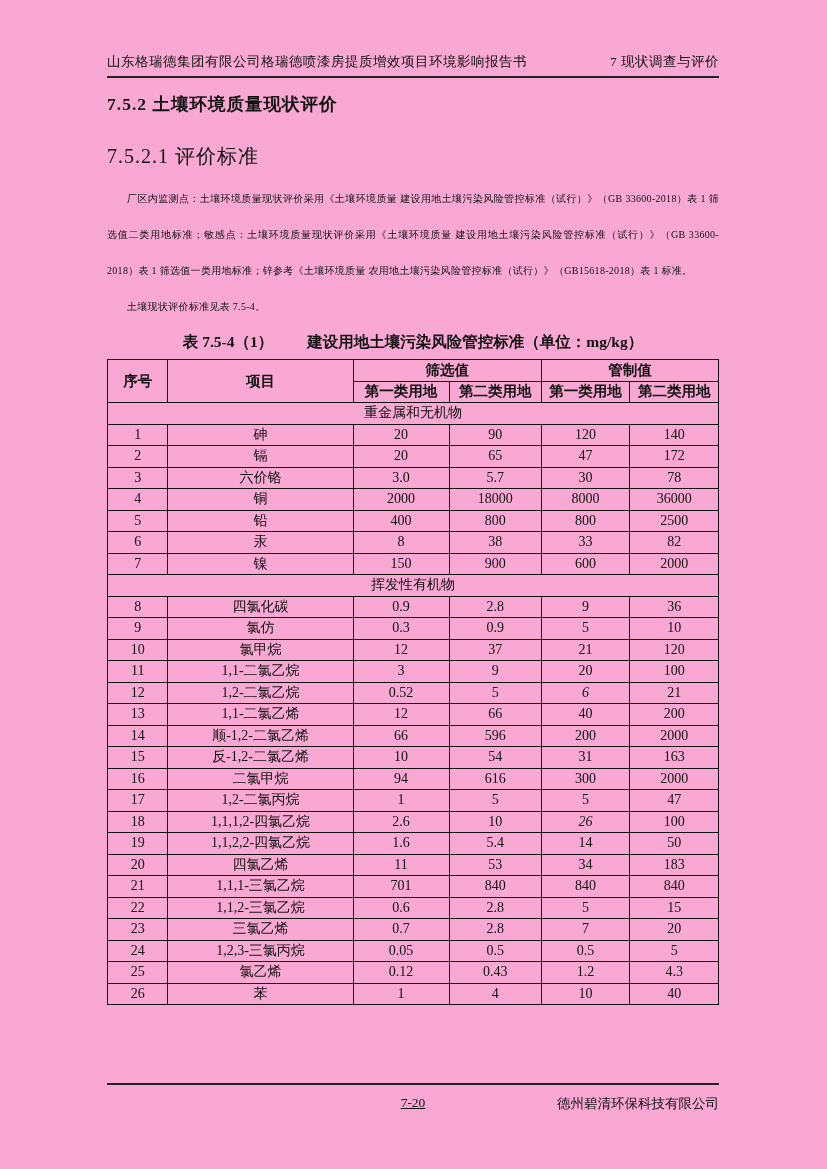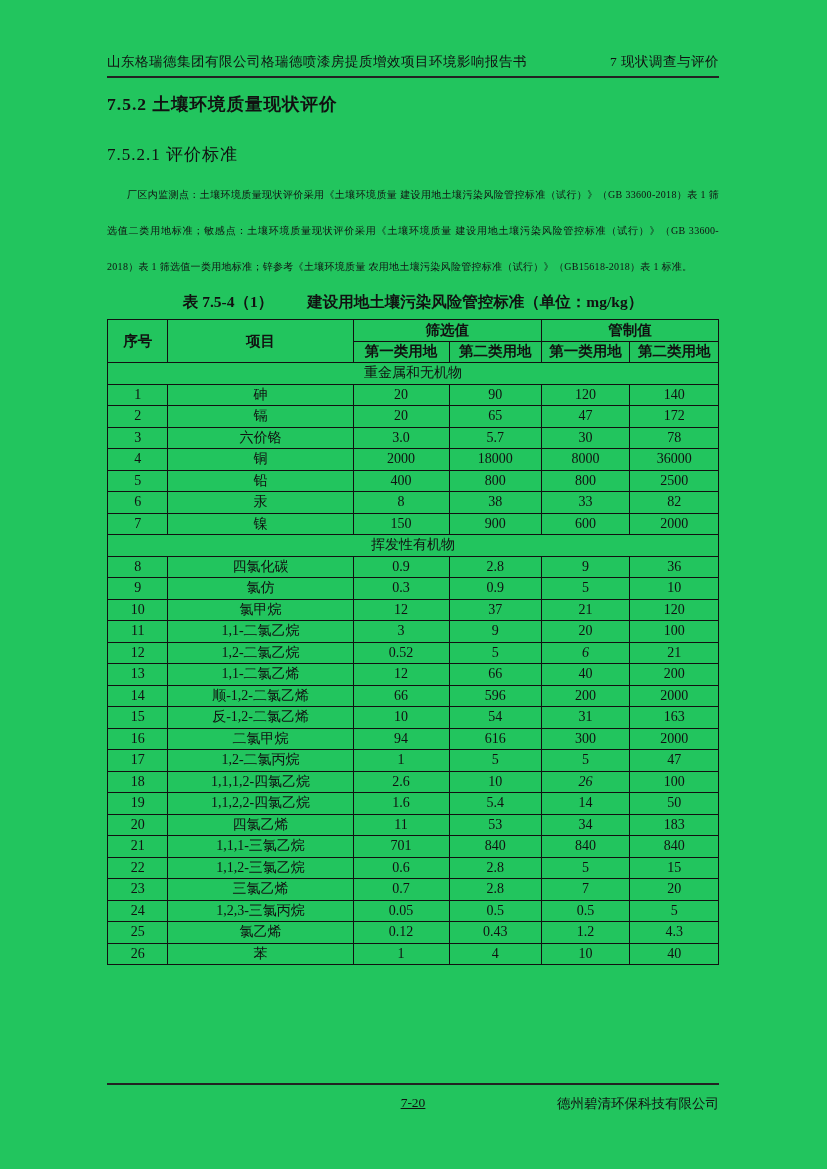--- a/index.html
+++ b/index.html
@@ -2,21 +2,21 @@
 <html><head>
 <meta charset="utf-8">
 <style>
   * { margin: 0; padding: 0; box-sizing: border-box; }
   html, body { background: #888; }
   .page {
     position: relative;
     width: 827px;
     height: 1169px;
     margin: 0 auto;
-    background: #22c55e;
+    background: #f9a8d4;
     color: #111;
     font-family: "Liberation Serif", "DejaVu Serif", serif;
     overflow: hidden;
   }
   .content {
     position: absolute;
     left: 107px;
     width: 612px;
     top: 0;
   }
@@ -31,21 +31,21 @@
     letter-spacing: 0.5px;
   }
   .heading-1 {
     margin-top: 14px;
     font-size: 17.5px;
     font-weight: bold;
     letter-spacing: 1px;
   }
   .heading-2 {
     margin-top: 27px;
-    font-size: 17px;
+    font-size: 20px;
     font-weight: normal;
     letter-spacing: 1px;
   }
   .body-par {
     margin-top: 11px;
     font-size: 10px;
     line-height: 36px;
     text-align: justify;
     text-indent: 2em;
     letter-spacing: 0.3px;
@@ -97,20 +97,21 @@
 
     <div class="page-header">
       <span>山东格瑞德集团有限公司格瑞德喷漆房提质增效项目环境影响报告书</span>
       <span>7 现状调查与评价</span>
     </div>
 
     <div class="heading-1">7.5.2 土壤环境质量现状评价</div>
     <div class="heading-2">7.5.2.1 评价标准</div>
 
     <p class="body-par">厂区内监测点：土壤环境质量现状评价采用《土壤环境质量 建设用地土壤污染风险管控标准（试行）》（GB 33600-2018）表 1 筛选值二类用地标准；敏感点：土壤环境质量现状评价采用《土壤环境质量 建设用地土壤污染风险管控标准（试行）》（GB 33600-2018）表 1 筛选值一类用地标准；锌参考《土壤环境质量 农用地土壤污染风险管控标准（试行）》（GB15618-2018）表 1 标准。</p>
+    <p class="body-par single">土壤现状评价标准见表 7.5-4。</p>
 
     <div class="table-caption">
       <span class="caption-label">表 7.5-4（1）</span><span>建设用地土壤污染风险管控标准（单位：mg/kg）</span>
     </div>
 
     <table class="standards">
       <colgroup>
         <col style="width:9.9%">
         <col style="width:30.3%">
         <col style="width:15.7%">

